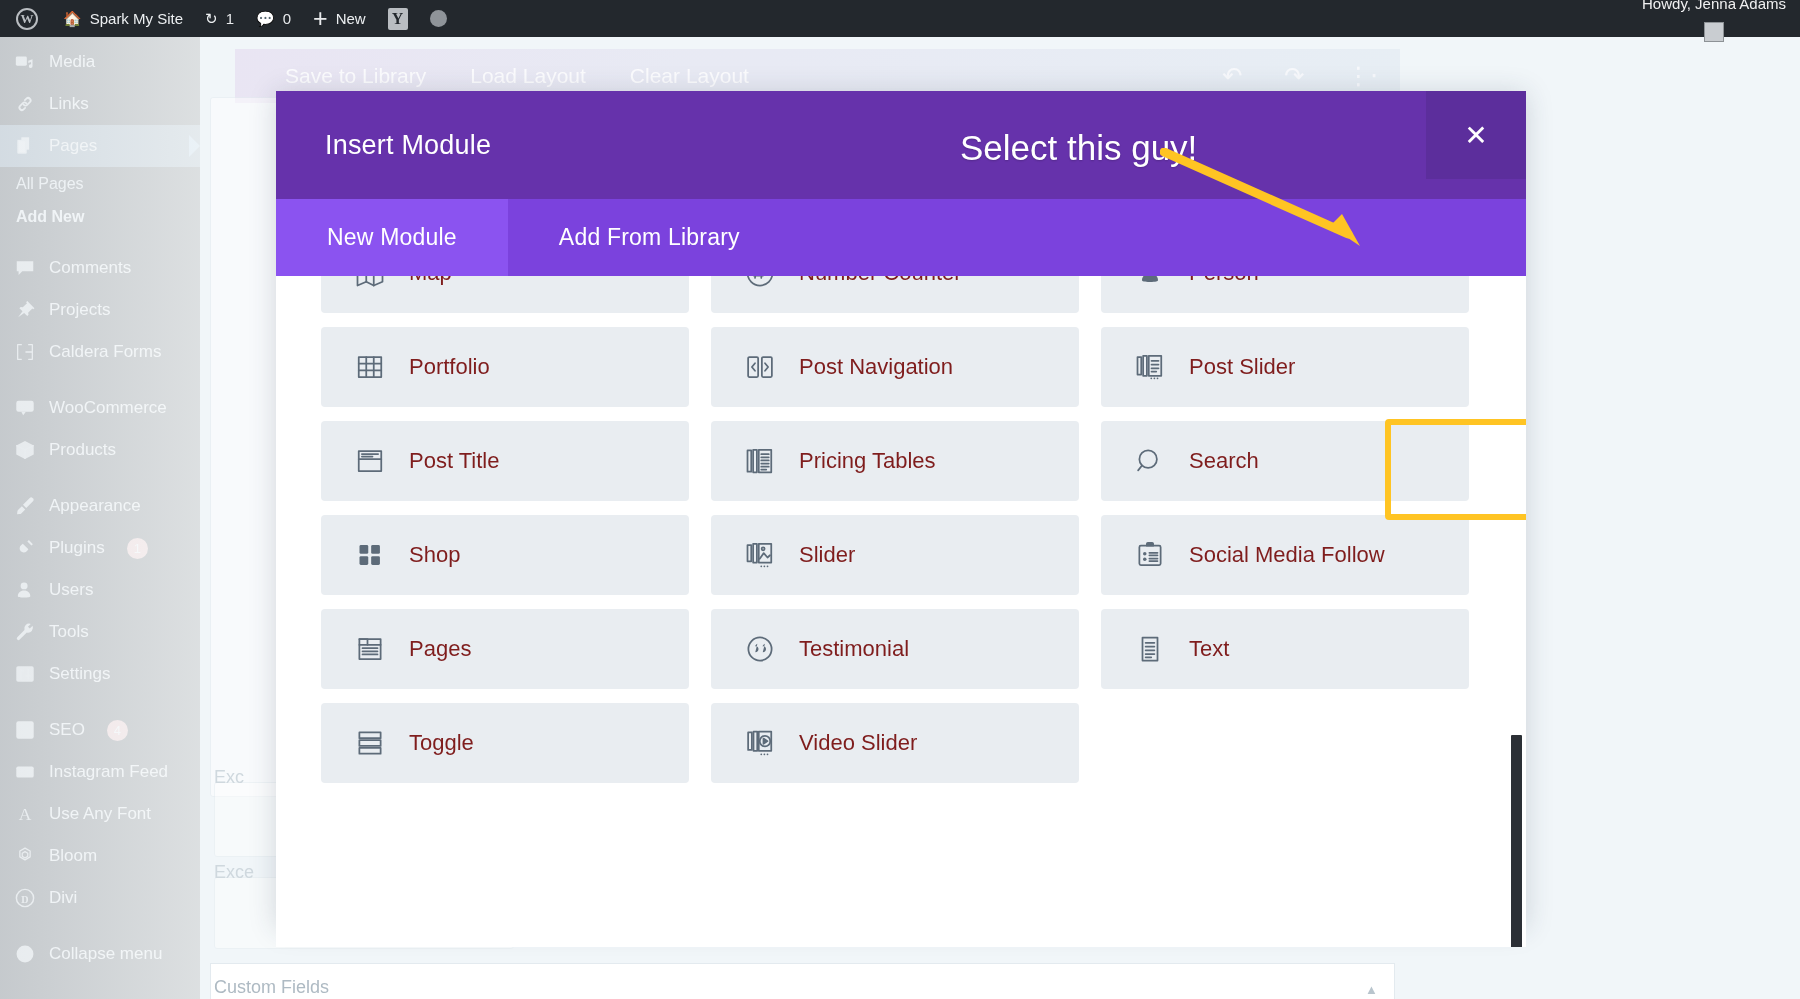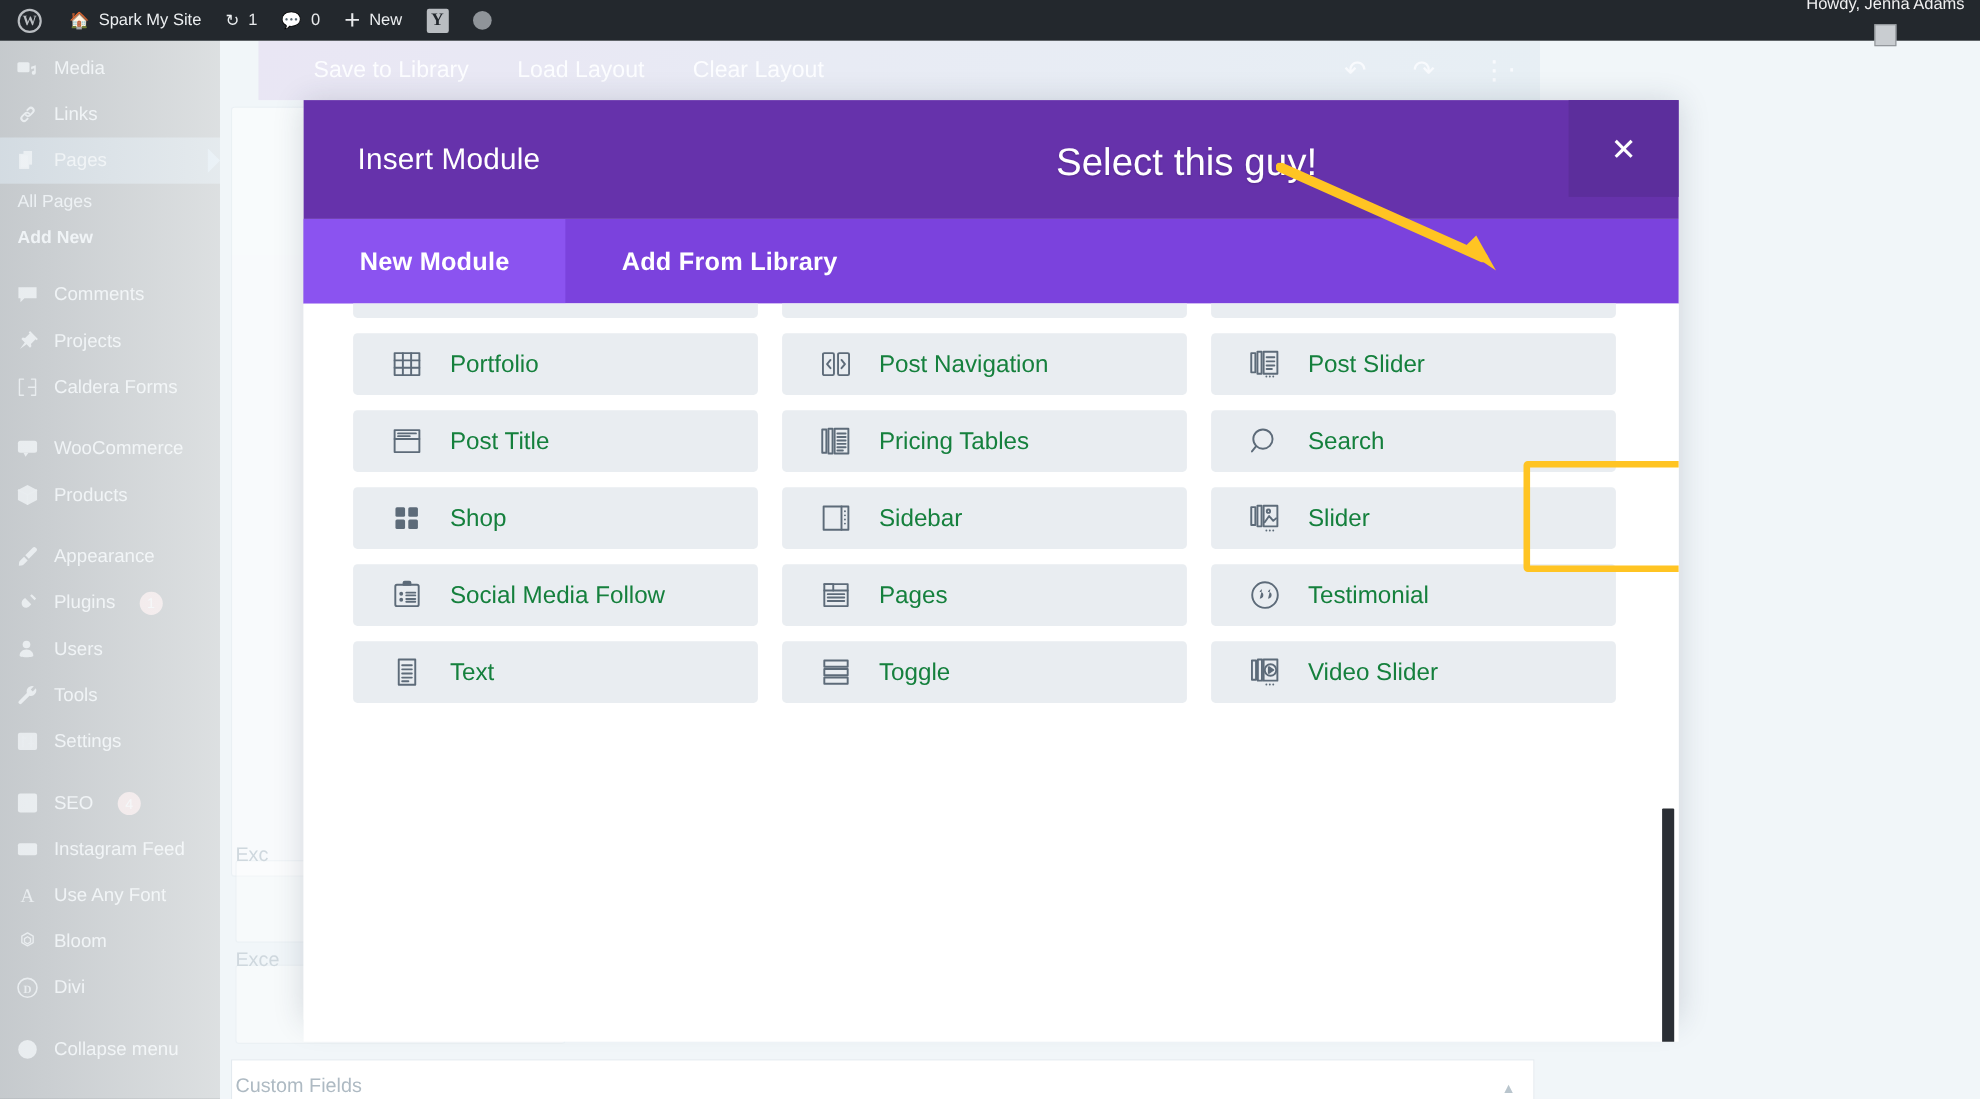--- a/index.html
+++ b/index.html
@@ -74,21 +74,21 @@
     border-radius: 11px; min-width: 21px; height: 21px; padding: 0 6px;
     font-size: 13px; display: inline-flex; align-items: center; justify-content: center;
   }
 
   
   #behind {
     position: absolute; left: 200px; top: 37px; width: 1600px; height: 962px;
     background: #f1f6f9; z-index: 10; overflow: hidden;
   }
   .divi-bar {
-    position: absolute; left: 35px; top: 0px; width: 1165px; height: 54px;
+    position: absolute; left: 35px; top: 12px; width: 1165px; height: 54px;
     background: linear-gradient(110deg, #e9e4f3 0%, #e8eaf4 45%, #e7eef4 100%);
     display: flex; align-items: center; color: #fdfdff;
     font-size: 21px; gap: 44px; padding-left: 50px;
     filter: blur(0.6px); opacity: .92;
   }
   .divi-bar .icons { margin-left: auto; display: flex; gap: 42px; padding-right: 22px; opacity:.85; font-size:24px;}
   .behind-card {
     position: absolute; background: #fff; border: 1px solid #e4ebf0;
     border-radius: 3px;
   }
@@ -117,36 +117,36 @@
   .modal-close {
     position: absolute; right: 0; top: 0; width: 100px; height: 88px;
     background: #5c2e9c; color: #fff; font-size: 28px; font-weight: 300;
     display: flex; align-items: center; justify-content: center;
   }
   .modal-tabs {
     height: 77px; background: #7b42dd; display: flex; align-items: stretch;
   }
   .mtab {
     display: flex; align-items: center; padding: 0 51px;
-    color: #fff; font-size: 23px; letter-spacing: .2px; font-weight: bold;
+    color: #fff; font-size: 23px; letter-spacing: .2px;
   }
   .mtab.active { background: #8b53f0; }
 
   .modal-body {
     position: relative; height: 671px; background: #fff; overflow: hidden;
   }
   .grid {
     position: absolute; left: 45px; top: -43px; width: 1150px;
     display: grid; grid-template-columns: repeat(3, 368px); gap: 0 22px;
   }
   .mod {
-    height: 56px; margin-bottom: 14px;
+    height: 80px; margin-bottom: 14px;
     background: #e9edf1; border-radius: 4px;
     display: flex; align-items: center; gap: 19px; padding-left: 29px;
-    color: #15803d; font-size: 22px;
+    color: #7f1d1d; font-size: 22px;
   }
   .mod .mi { width: 40px; flex: 0 0 40px; display: flex; align-items: center; justify-content: center; color: #5d6b79; }
   .mod .mi svg { display: block; }
 
   
   #person-ring {
     position: absolute; left: 1109px; top: 143px;
     width: 384px; height: 101px;
     border: 6px solid #ffc423; border-radius: 4px;
     z-index: 6; pointer-events: none;
@@ -523,30 +523,20 @@
               <rect x="13" y="3.5" width="7.5" height="7.5" rx="1.2"></rect>
               <rect x="3" y="13" width="7.5" height="7.5" rx="1.2"></rect>
               <rect x="13" y="13" width="7.5" height="7.5" rx="1.2"></rect>
             </svg>
           </span>
           <span>Shop</span>
         </div>
         <div class="mod">
           <span class="mi">
             <svg viewBox="0 0 24 24" width="30" height="30" fill="none" stroke="currentColor" stroke-width="1.4" stroke-linecap="round" stroke-linejoin="round">
-              <rect x="3" y="3.5" width="18" height="17"></rect>
-              <path d="M16 3.5 V20.5"></path>
-              <path d="M18.5 7 h.01 M18.5 10 h.01 M18.5 13 h.01 M18.5 16 h.01"></path>
-            </svg>
-          </span>
-          <span>Sidebar</span>
-        </div>
-        <div class="mod">
-          <span class="mi">
-            <svg viewBox="0 0 24 24" width="30" height="30" fill="none" stroke="currentColor" stroke-width="1.4" stroke-linecap="round" stroke-linejoin="round">
               <rect x="2" y="4" width="3" height="13"></rect>
               <rect x="6.5" y="3" width="3" height="15"></rect>
               <rect x="11" y="3" width="10" height="15"></rect>
               <circle cx="14.5" cy="7" r="1.2"></circle>
               <path d="M11.8 15 L15 10.5 L18 14 L20 12.2"></path>
               <path d="M13 21 h.01 M15.5 21 h.01 M18 21 h.01"></path>
             </svg>
           </span>
           <span>Slider</span>
         </div>

